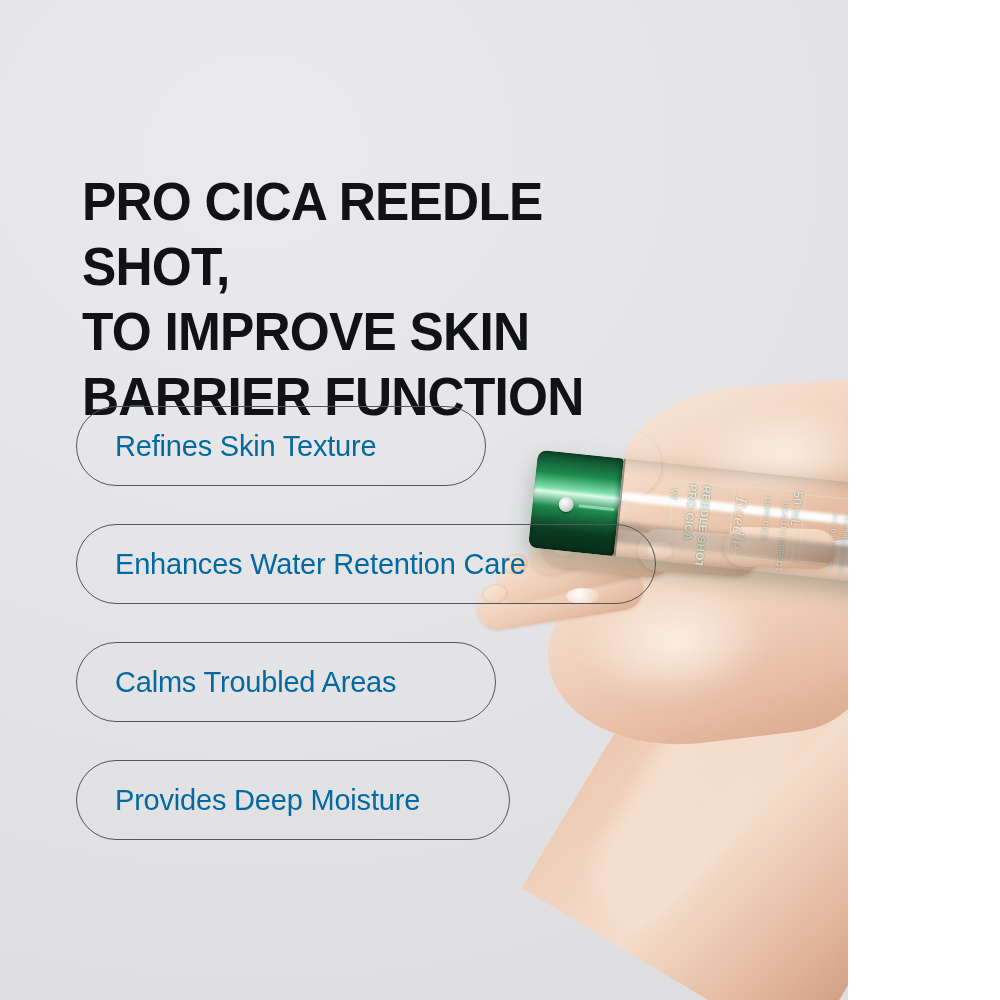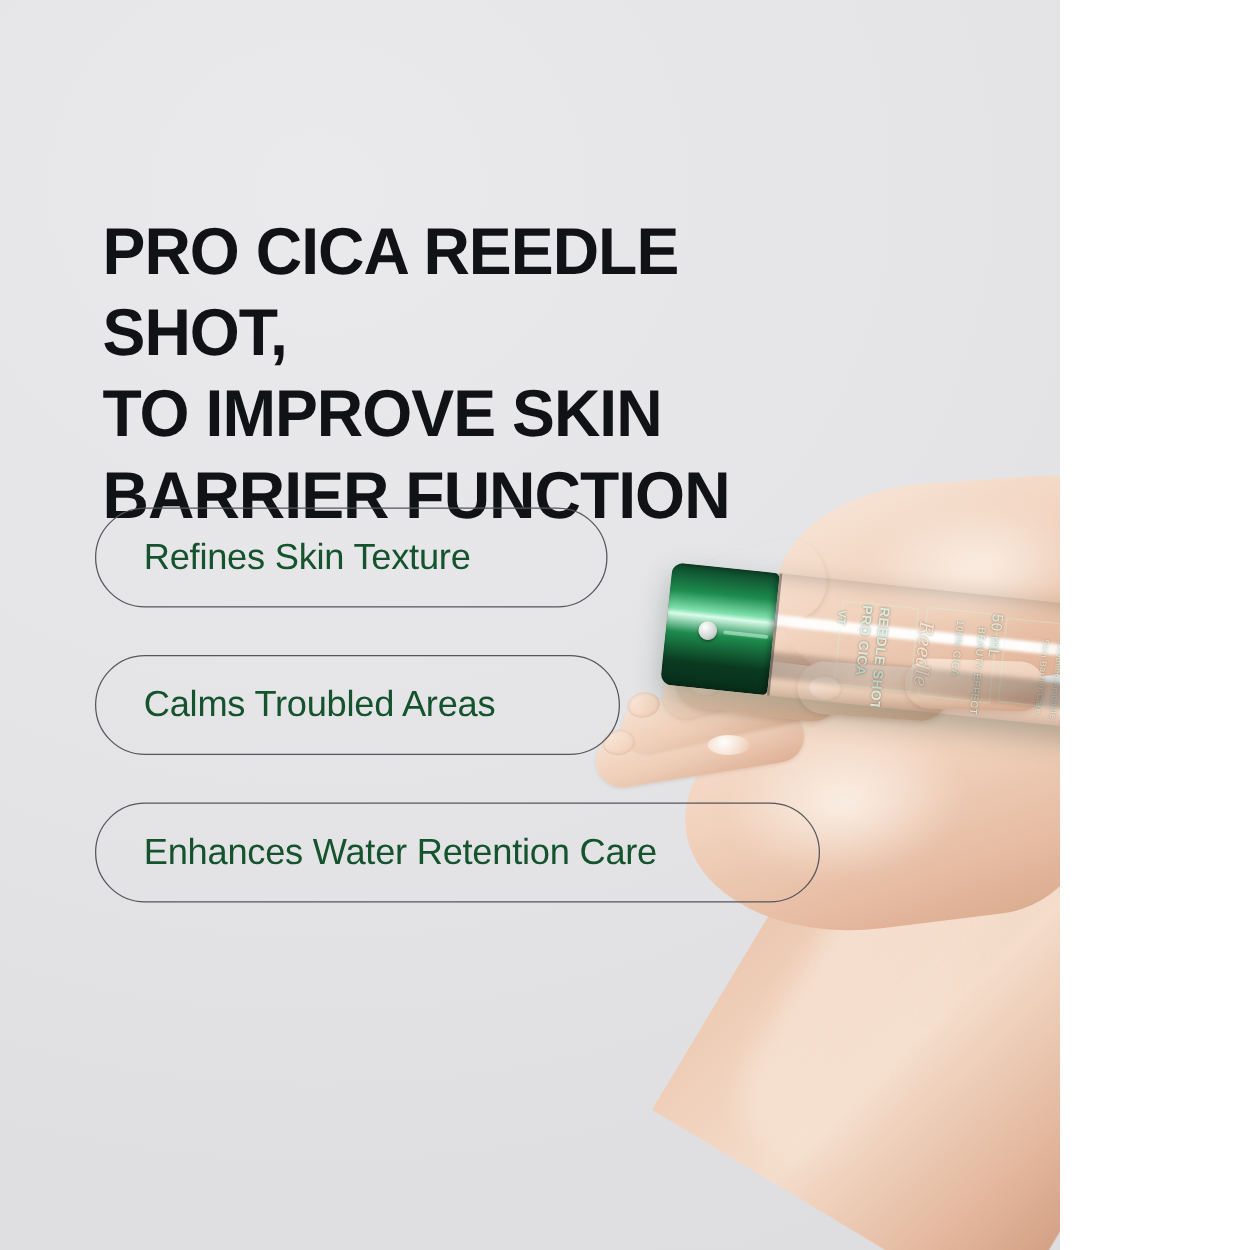--- a/index.html
+++ b/index.html
@@ -52,21 +52,21 @@
     position: relative;
     box-sizing: border-box;
     height: 80px;
     margin-bottom: 38px;
     border: 1.6px solid #54565b;
     border-radius: 999px;
     background: transparent;
     display: flex;
     align-items: center;
     padding: 0 38px;
-    color: #14532d;
+    color: #0369a1;
     font-size: 29px;
     letter-spacing: -0.2px;
     white-space: nowrap;
   }
   .pill:last-child { margin-bottom: 0; }
   .pill span { position: relative; z-index: 2; display: block; }
 
   
   .pill-0 { width: 410px; }
   .pill-1 { width: 420px; }
@@ -486,21 +486,24 @@
     <div class="uf uf2"></div>
     <div class="uf uf3"></div>
     <div class="uf-nail ufn1"></div>
     <div class="uf-nail ufn2"></div>
   </div>
 
   <div class="pill-stack">
     <div class="pill pill-0">
       <span>Refines Skin Texture</span>
     </div>
+    <div class="pill pill-2">
+      <span>Enhances Water Retention Care</span>
+    </div>
     <div class="pill pill-1">
       <span>Calms Troubled Areas</span>
     </div>
-    <div class="pill pill-2">
-      <span>Enhances Water Retention Care</span>
+    <div class="pill pill-3">
+      <span>Provides Deep Moisture</span>
     </div>
   </div>
 
 </div>
 
 </body></html>

